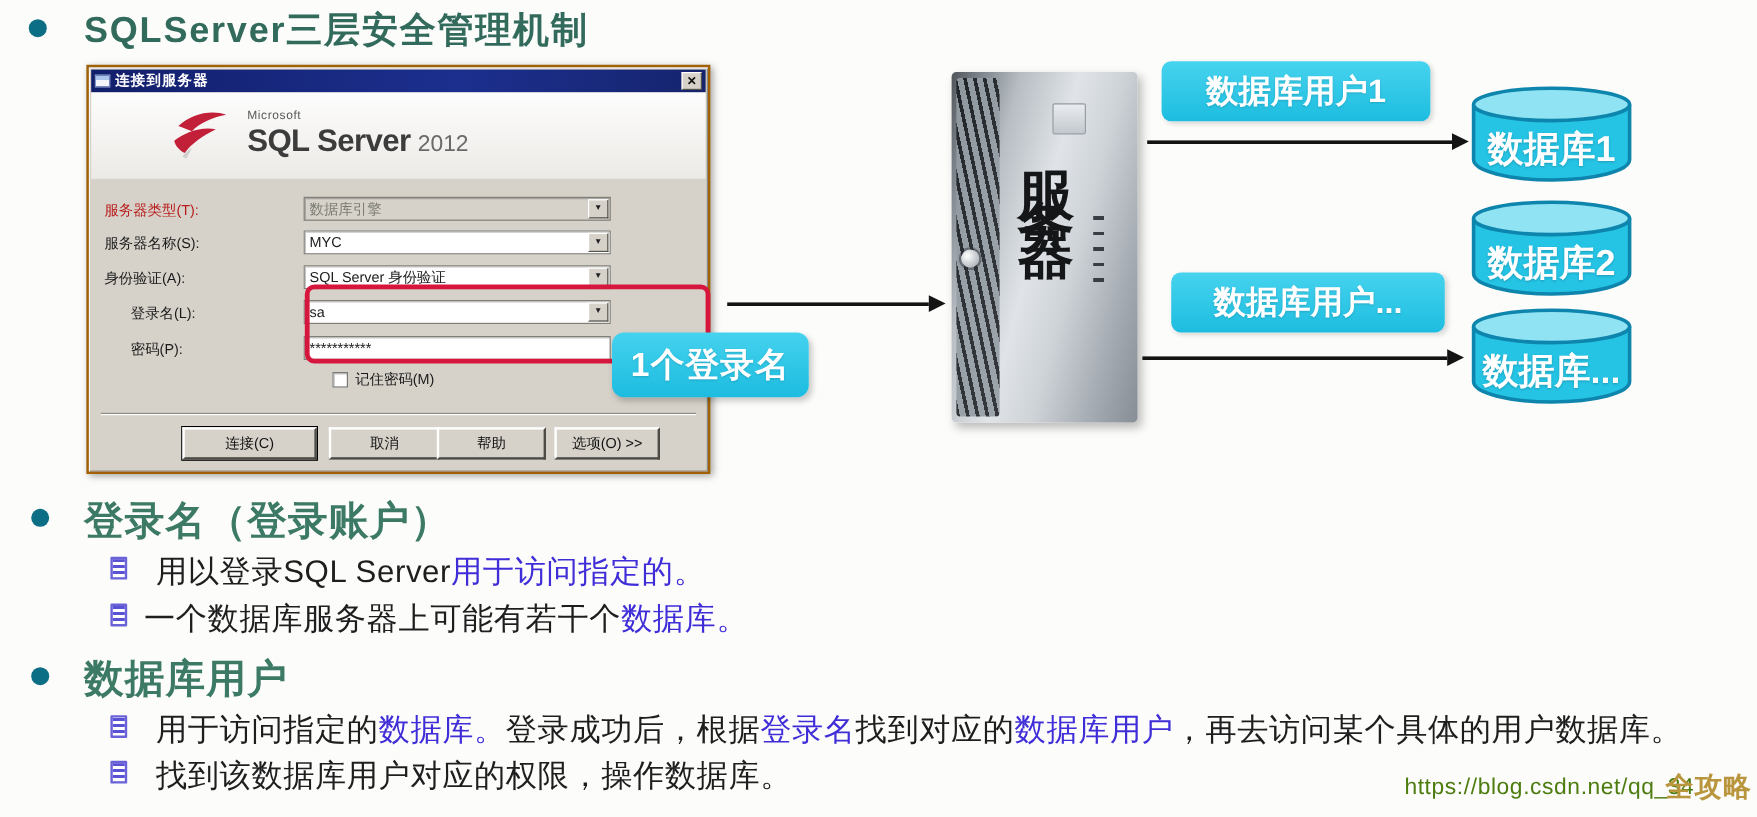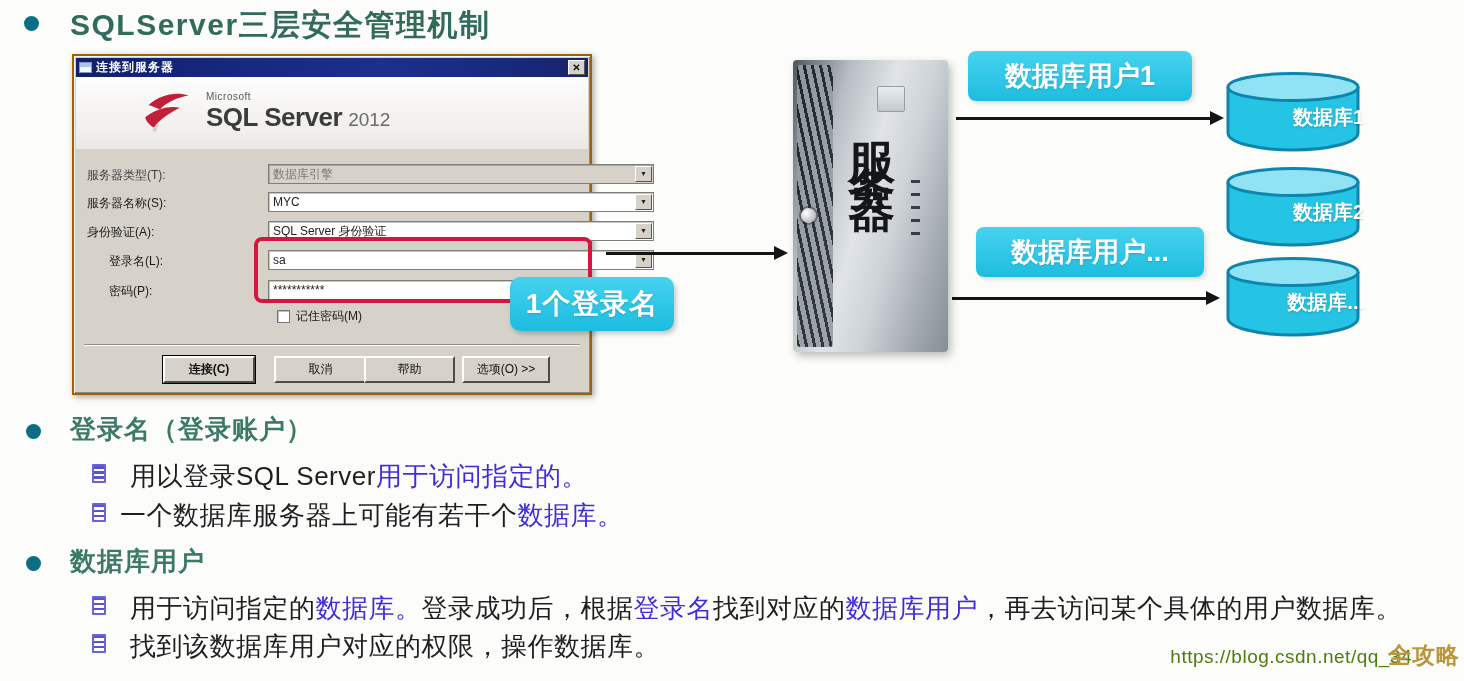--- a/index.html
+++ b/index.html
@@ -22,22 +22,22 @@
   .dlg-header { position:absolute; left:2px; top:21px; right:2px; height:72px; background:linear-gradient(180deg,#fdfdfd,#eceae6); }
   .logo-wrap { position:absolute; left:64px; top:12px; display:flex; align-items:center; }
   .logo-text { margin-left:14px; }
   .logo-ms { font-size:10px; color:#5a5a5a; letter-spacing:.5px; }
   .logo-row { display:flex; align-items:baseline; }
   .logo-prod { font-size:26px; font-weight:600; color:#3c3c3c; letter-spacing:-.5px; }
   .logo-year { font-size:19px; color:#6a6a6a; margin-left:6px; }
   .orange-band { position:absolute; left:2px; top:93px; right:2px; height:6px;
                  background:linear-gradient(90deg,#ecd2a4 0%,#e0few 0%,#de7312 14%,#c05a0e 38%,#ddb181 68%,#efe4cc 92%,#f2ead8 100%); }
   .row-label { position:absolute; font-size:12px; color:#1c1c1c; white-space:nowrap; }
-  .row-label.dis { color:#404040; }
-  .field { position:absolute; left:194px; width:386px; height:20px; background:#fff; border:1px solid #7f7f78;
+  .row-label.dis { color:#b91c1c; }
+  .field { position:absolute; left:179px; width:256px; height:20px; background:#fff; border:1px solid #7f7f78;
            box-shadow: inset 1px 1px 0 rgba(90,90,90,.35); font-size:12px; line-height:18px; padding:0 20px 0 4px;
            white-space:nowrap; overflow:hidden; }
   .field.dis { background:#d6d2ca; color:#7c7c74; }
   .drop-btn { position:absolute; right:1px; top:1px; bottom:1px; width:17px; background:#d6d2ca;
               border:1px solid; border-color:#fff #55544e #55544e #fff; display:flex; align-items:center; justify-content:center;
               font-size:7px; color:#222; }
   .checkbox-row { position:absolute; left:203px; top:252px; display:flex; align-items:center; }
   .cb-box { width:13px; height:13px; background:#fff; border:1px solid #777; box-shadow: inset 1px 1px 0 rgba(0,0,0,.25); margin-right:6px; }
   .cb-label { font-size:12px; color:#1c1c1c; }
   .separator { position:absolute; left:10px; right:10px; top:288px; height:2px; border-top:1px solid #8d8d85; border-bottom:1px solid #fff; }
@@ -71,25 +71,25 @@
   .srv-leds { position:absolute; left:118px; top:120px; width:9px; height:64px;
               background:repeating-linear-gradient(#383d43 0 3px, transparent 3px 13px); }
   .srv-power { position:absolute; left:8px; top:148px; width:15px; height:15px; border-radius:50%;
                background:radial-gradient(circle at 35% 35%, #fff, #99a0a7); box-shadow:0 0 0 2px rgba(40,44,48,.45); }
 
   
   .user-box { position:absolute; background:linear-gradient(180deg,#46d3ee,#1dbde0); border-radius:8px; z-index:3;
               display:flex; align-items:center; justify-content:center; color:#fff; font-size:27px; font-weight:600;
               text-shadow:0 1px 2px rgba(0,0,0,.15); box-shadow:2px 2px 4px rgba(0,0,0,.15); }
   .cylinder { position:absolute; width:142px; height:86px; z-index:3; }
-  .cylinder .cyl-label { position:absolute; left:0; right:0; top:36px; text-align:right; color:#fff; font-size:20px;
+  .cylinder .cyl-label { position:absolute; left:0; right:0; top:36px; text-align:center; color:#fff; font-size:30px;
                          font-weight:600; text-shadow:0 1px 2px rgba(0,0,0,.2); }
 
   
-  .sec-heading { position:absolute; font-size:26px; font-weight:600; color:#3d7a66; letter-spacing:1px; }
+  .sec-heading { position:absolute; font-size:33px; font-weight:600; color:#3d7a66; letter-spacing:1px; }
   .note-icon { position:absolute; width:14px; height:19px; border:2px solid #6a63d8; border-radius:1px;
                background:repeating-linear-gradient(180deg,#5a52d4 0 2.5px,#ffffff 2.5px 5px); }
   .body-line { position:absolute; font-size:26px; color:#1e1e1e; white-space:nowrap; letter-spacing:.5px; }
   .body-line .blue { color:#3f2dd8; }
 
   
   .wm-url { position:absolute; right:52px; bottom:13px; font-size:19px; color:#4d7c0f; letter-spacing:.5px; z-index:8; }
   .wm-brand { position:absolute; right:4px; bottom:10px; font-size:23px; font-weight:bold; color:#b9953e; z-index:9; letter-spacing:1px; }
 </style>
 </head>
@@ -162,21 +162,21 @@
   </div>
 
   <div class="checkbox-row">
     <span class="cb-box"></span>
     <span class="cb-label">记住密码(M)</span>
   </div>
 
   <div class="separator"></div>
 
   <div class="btn-row">
-    <button class="win-btn default" style="left:89px;  width:92px;font-weight:bold;">连接(C)</button>
+    <button class="win-btn default" style="left:78px;  width:112px;">连接(C)</button>
     <button class="win-btn" style="left:200px; width:93px;">取消</button>
     <button class="win-btn" style="left:290px; width:91px;">帮助</button>
     <button class="win-btn" style="left:388px; width:88px;">选项(O) &gt;&gt;</button>
   </div>
 </div>
 
 <div class="red-rect"></div>
 <div class="callout">1个登录名</div>
 
 <div class="arrow" style="left:606px; top:252px; width:168px;"></div>

